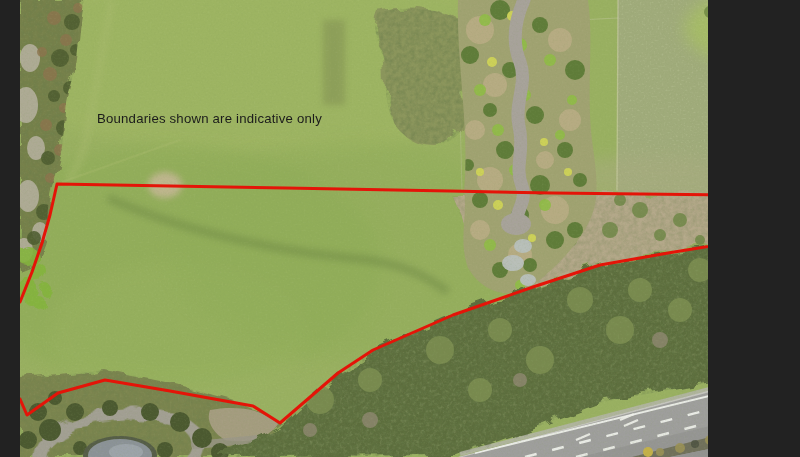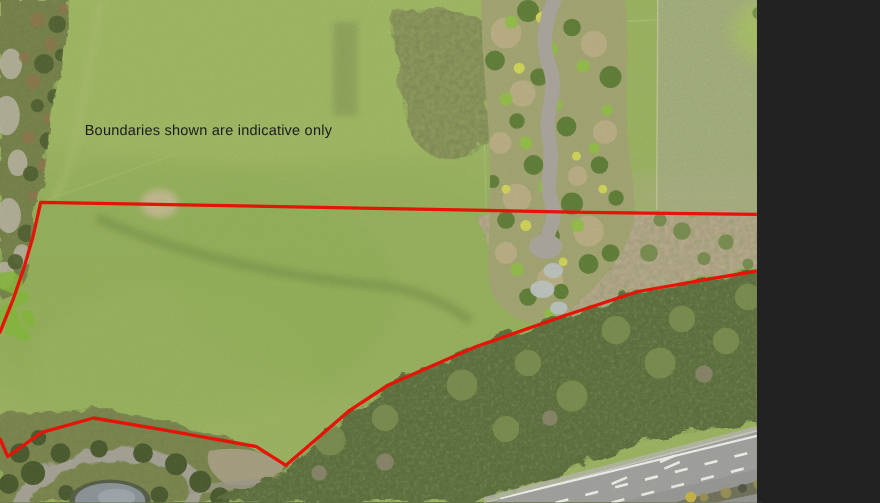--- a/index.html
+++ b/index.html
@@ -1,16 +1,16 @@
 <!DOCTYPE html>
 <html><head>
 <meta charset="utf-8">
 <style>
   html,body{margin:0;padding:0;background:#222;}
-  .stage{position:relative;width:688px;height:457px;overflow:hidden;font-family:"Liberation Sans",sans-serif;}
+  .stage{position:relative;width:688px;height:457px;overflow:hidden;font-family:"Liberation Sans",sans-serif;padding-left:20px;}
   svg{display:block;}
   text{font-family:"Liberation Sans",sans-serif;}
 </style>
 </head>
 <body>
 
 <div class="stage">
 <svg width="800" height="457" viewBox="0 0 800 457">
   <defs>
     <filter id="fGrainDark" x="0%" y="0%" width="100%" height="100%">

